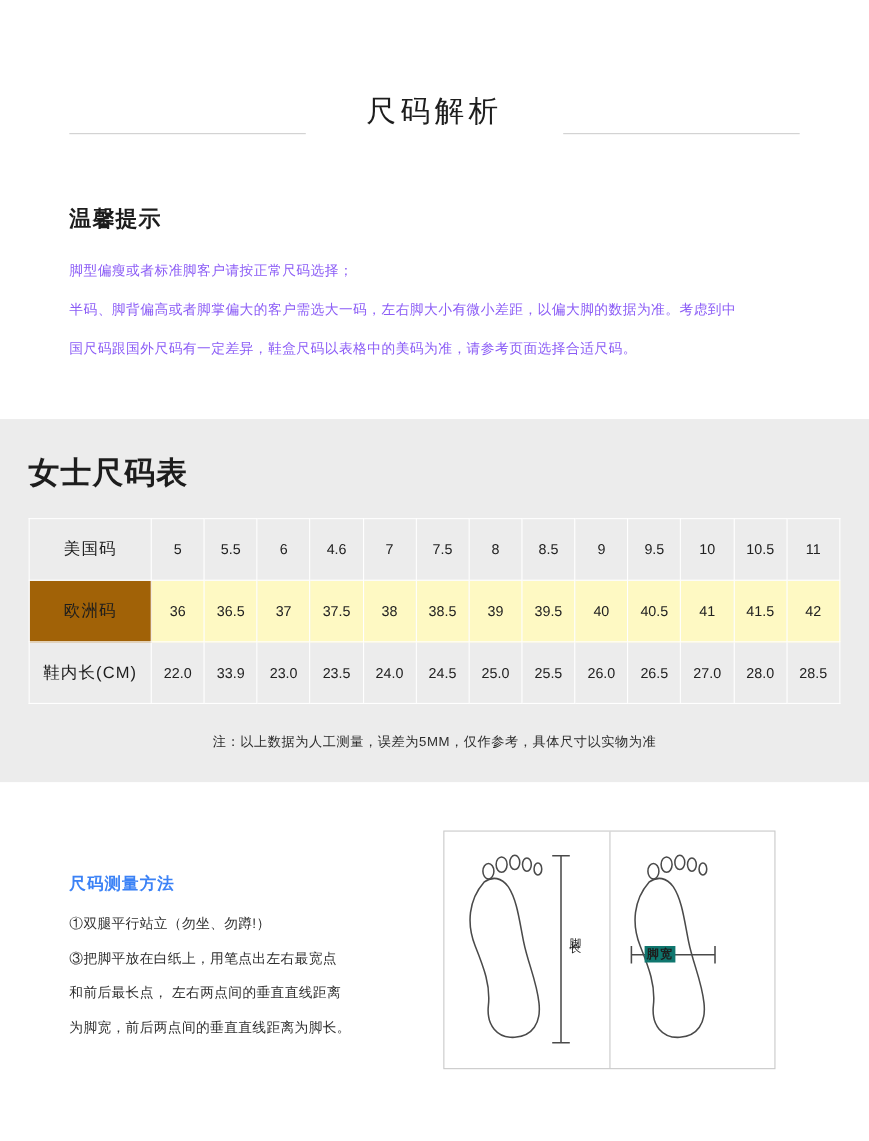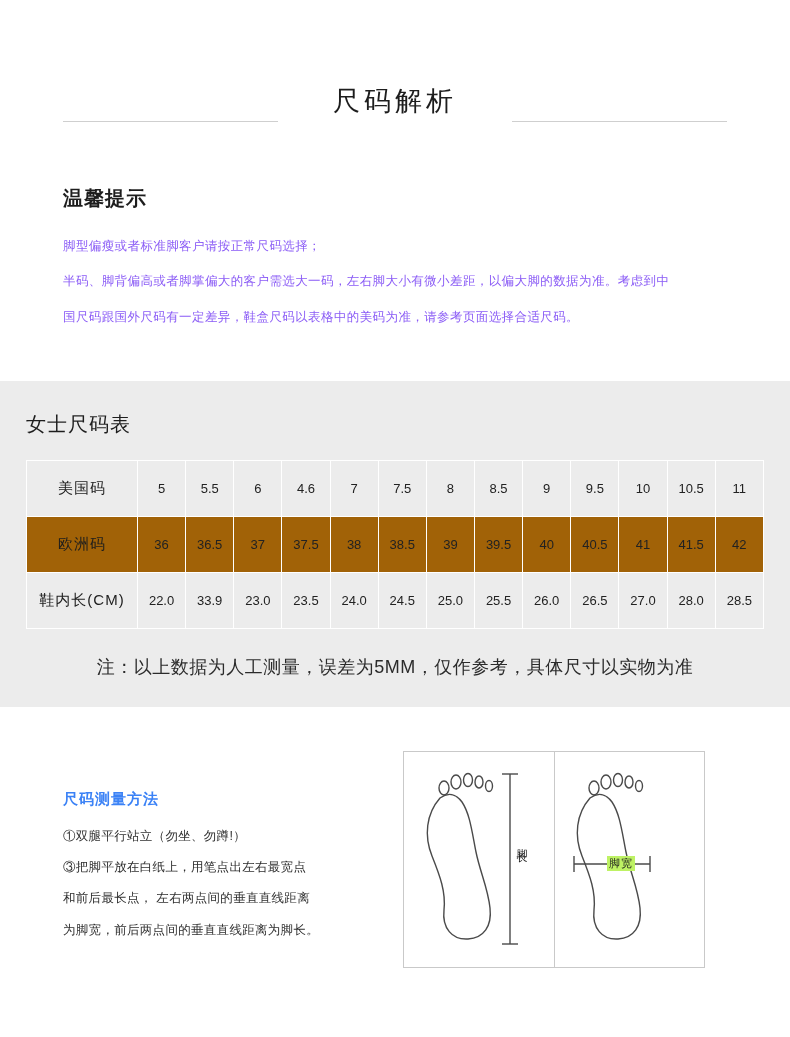--- a/index.html
+++ b/index.html
@@ -69,22 +69,22 @@
     letter-spacing: 0.4px;
   }
 
   
   .gray-block {
     margin-top: 52px;
     background: #ececec;
     padding: 30px 0 28px 0;
   }
   .gray-block h2 {
-    font-size: 20px;
-    font-weight: normal;
+    font-size: 28px;
+    font-weight: bold;
     margin: 0 0 22px 26px;
     color: #1d1d1d;
     letter-spacing: 1px;
   }
 
   table.size-table {
     border-collapse: collapse;
     margin: 0 auto;
     width: 738px;
     background: #ececec;
@@ -98,30 +98,30 @@
     height: 55px;
     padding: 0;
   }
   table.size-table td.row-head {
     width: 110px;
     font-size: 15px;
     letter-spacing: 1px;
     color: #1d1d1d;
   }
   table.size-table tr.band td {
-    background: #a16207;
+    background: #fef9c3;
   }
   table.size-table tr.band td.row-head {
     background: #a16207;
     text-align: center;
   }
 
   .note {
     text-align: center;
-    font-size: 18px;
+    font-size: 12px;
     color: #2b2b2b;
     margin: 26px 0 0 0;
     letter-spacing: 0.5px;
   }
 
   
   .measure {
     display: flex;
     padding: 44px 63px 0 63px;
     justify-content: flex-start;
@@ -295,18 +295,18 @@
             <ellipse cx="40" cy="36" rx="5" ry="7"></ellipse>
             <ellipse cx="52" cy="30" rx="5" ry="7"></ellipse>
             <ellipse cx="64" cy="28" rx="4.5" ry="6.5"></ellipse>
             <ellipse cx="75" cy="30" rx="4" ry="6"></ellipse>
             <ellipse cx="85" cy="34" rx="3.5" ry="5.5"></ellipse>
             <path d="M20 112 L96 112"></path>
             <path d="M20 104 L20 120"></path>
             <path d="M96 104 L96 120"></path>
           </g>
         </svg>
-        <span class="hlabel" style="left:53px; top:104px; background:#bef264; padding:0 2px;">脚宽</span>
+        <span class="hlabel" style="left:32px; top:104px; background:#0f766e; padding:0 2px;font-weight:bold;">脚宽</span>
       </div>
     </div>
   </div>
 
 </div>
 
 </body></html>

